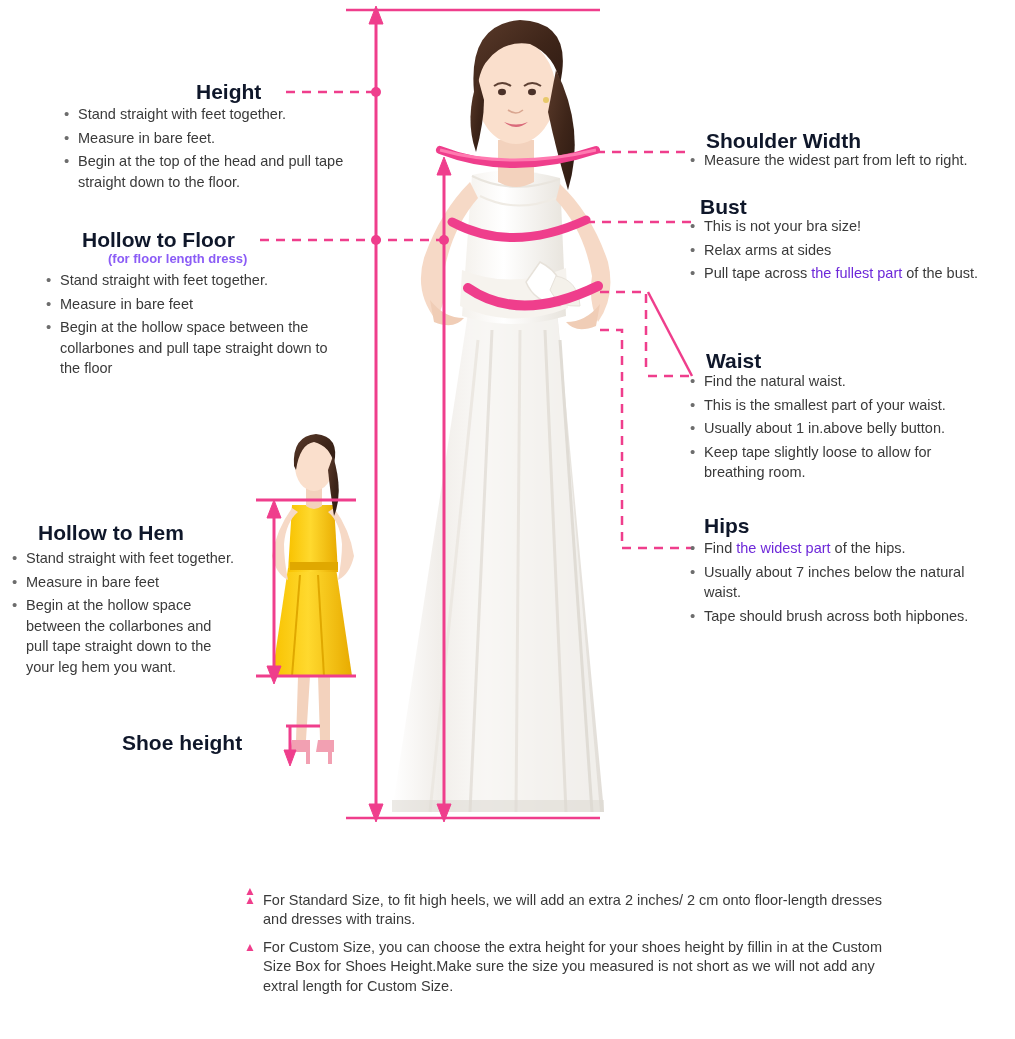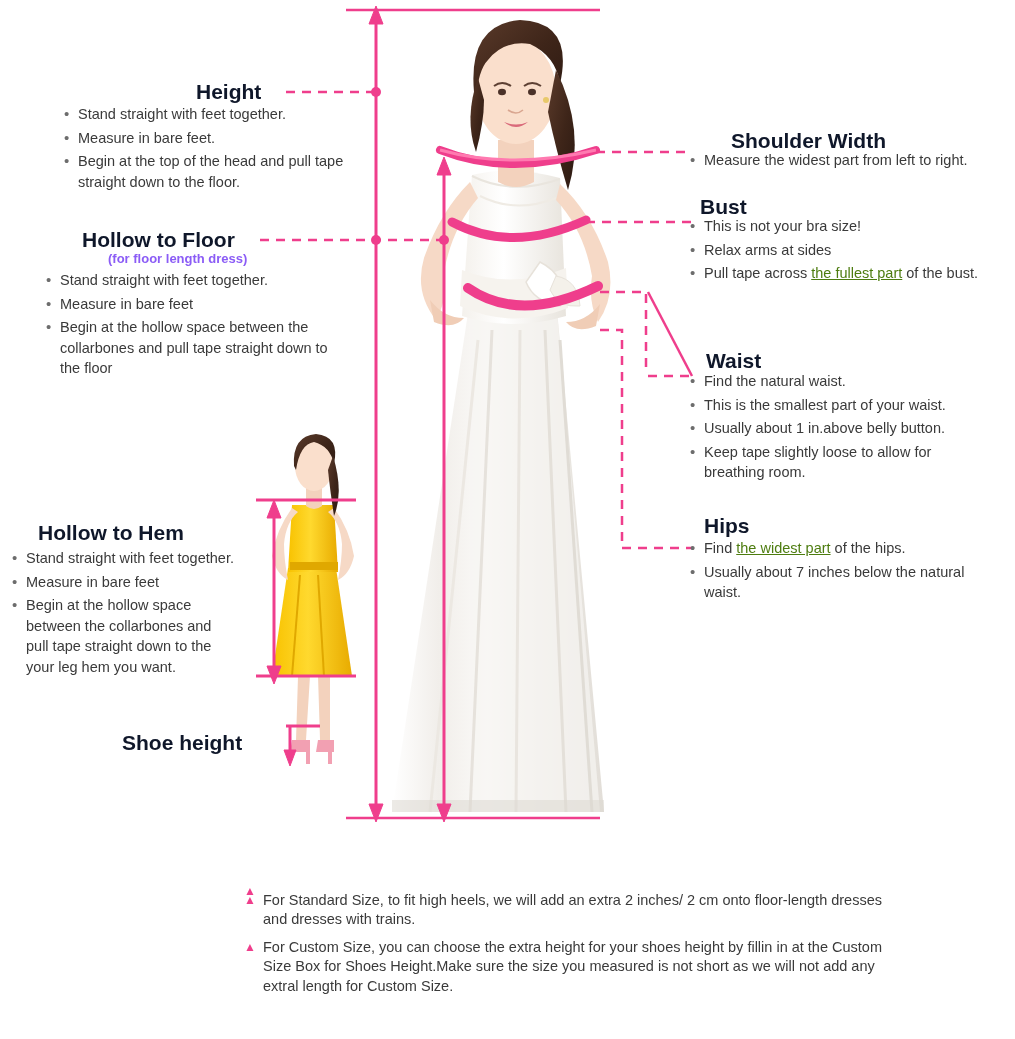--- a/index.html
+++ b/index.html
@@ -47,21 +47,21 @@
     margin-bottom: 3px;
   }
   .blist li::before {
     content: "\2022";
     position: absolute;
     left: 2px;
     top: -1px;
     color: #6d6d6d;
     font-size: 15px;
   }
-  .blist li .hl { color: #4d7c0f; text-decoration: underline; }
+  .blist li .hl { color: #6d28d9; }
 
   
   .warn {
     color: #3a3a3a;
     font-size: 14.5px;
     line-height: 1.32;
   }
   .warn .tri {
     color: #ef3e8c;
     font-size: 12px;
@@ -259,21 +259,21 @@
 
   <div class="abs heading" style="left:38px; top:521px;">Hollow to Hem</div>
   <ul class="abs blist" style="left:10px; top:548px; width:225px;">
     <li>Stand straight with feet together.</li>
     <li>Measure in bare feet</li>
     <li>Begin at the hollow space between the collarbones and pull tape straight down to the your leg hem  you want.</li>
   </ul>
 
   <div class="abs heading" style="left:122px; top:731px;">Shoe height</div>
 
-  <div class="abs heading" style="left:706px; top:129px;margin-left:25px;">Shoulder Width</div>
+  <div class="abs heading" style="left:706px; top:129px;">Shoulder Width</div>
   <ul class="abs blist" style="left:688px; top:150px; width:320px;">
     <li>Measure the widest part from left to right.</li>
   </ul>
 
   <div class="abs heading" style="left:700px; top:195px;">Bust</div>
   <ul class="abs blist" style="left:688px; top:216px; width:322px;">
     <li>This is not your bra size!</li>
     <li>Relax arms at sides</li>
     <li>Pull tape across <span class="hl">the fullest part</span> of the bust.</li>
   </ul>
@@ -283,20 +283,21 @@
     <li>Find the natural waist.</li>
     <li>This is the smallest part of your waist.</li>
     <li>Usually about 1 in.above belly button.</li>
     <li>Keep tape slightly loose to allow for breathing room.</li>
   </ul>
 
   <div class="abs heading" style="left:704px; top:514px;">Hips</div>
   <ul class="abs blist" style="left:688px; top:538px; width:310px;">
     <li>Find <span class="hl">the widest part</span> of the hips.</li>
     <li>Usually about 7 inches below the natural waist.</li>
+    <li>Tape should brush across both hipbones.</li>
   </ul>
 
   <div class="abs warn" style="left:244px; top:882px; width:640px;">
     <div class="warn-item">
       <span class="tri">▲</span>
     </div>
     <div class="warn-item">
       <span class="tri">▲</span>
       <span>For Standard Size, to fit high heels, we will add an extra 2 inches/ 2  cm onto floor-length dresses and dresses with trains.</span>
     </div>

